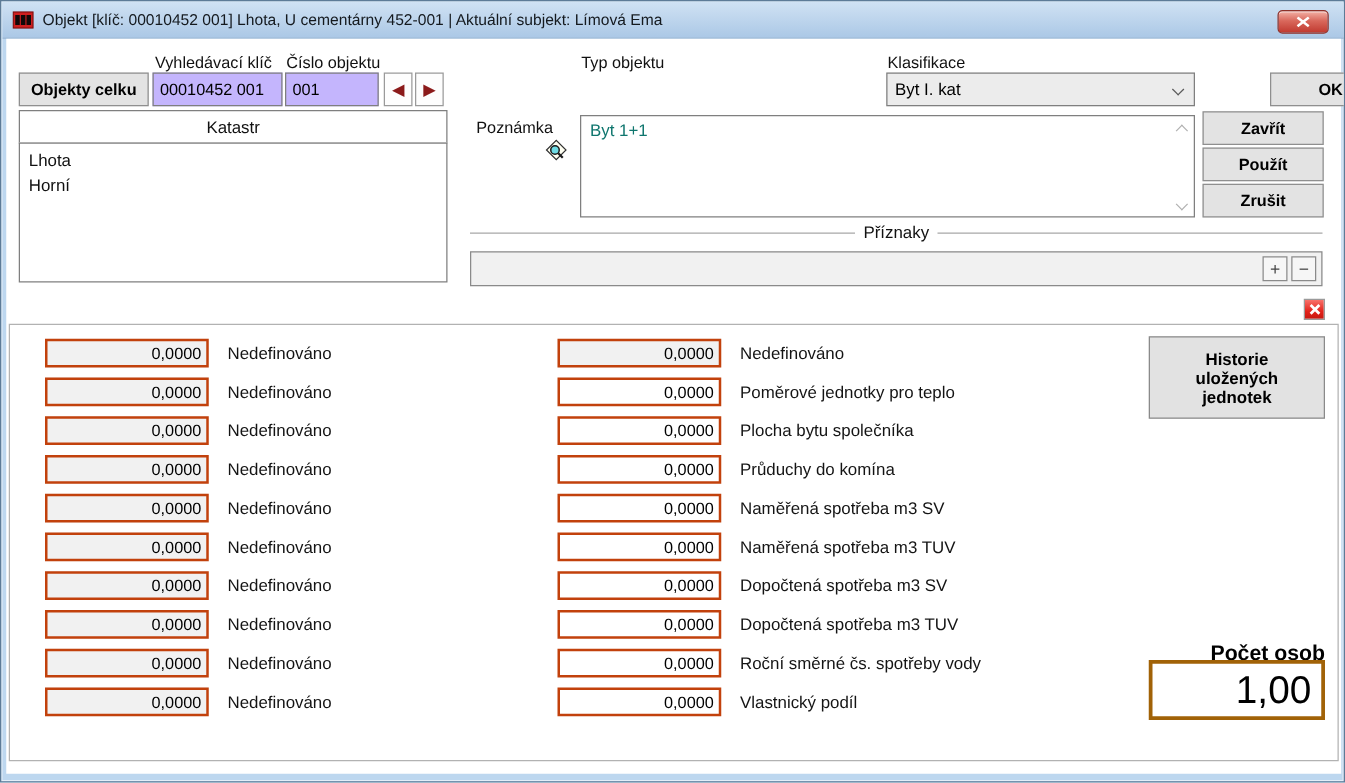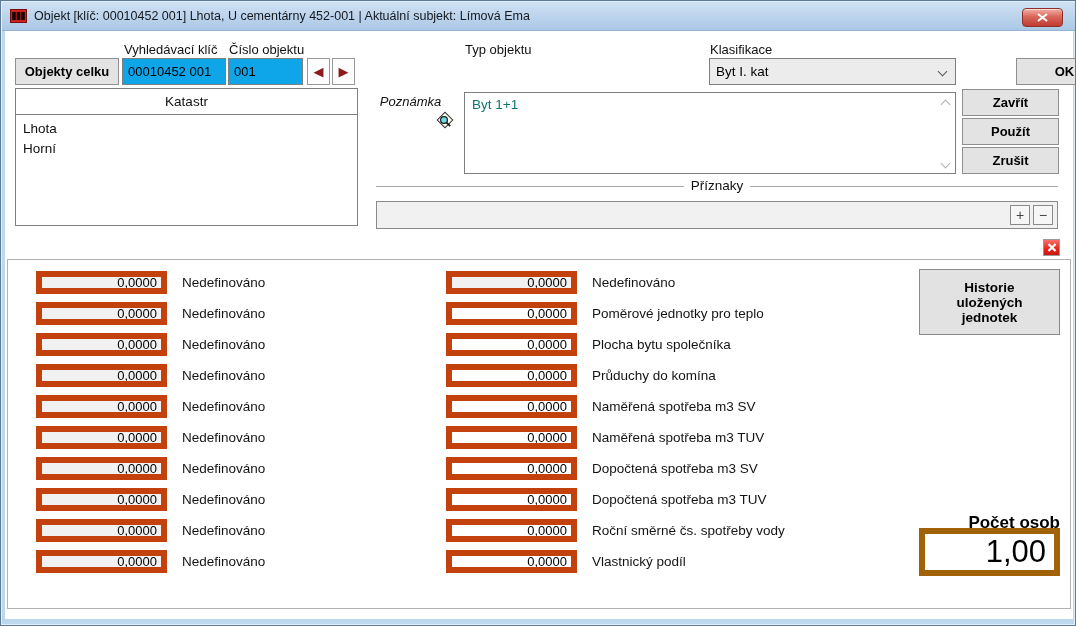--- a/index.html
+++ b/index.html
@@ -29,21 +29,21 @@
   .body-bg{position:absolute;left:4px;top:30px;width:1068px;height:588px;background:#ffffff;}
 
   .lbl{position:absolute;font-size:13px;color:#111;white-space:nowrap;}
 
   .btn{
     position:absolute;background:#e3e3e3;border:1px solid #8f8f8f;
     font-weight:bold;font-size:13px;color:#000;
     display:flex;align-items:center;justify-content:center;cursor:pointer;
   }
   .txt{
-    position:absolute;background:#0ea5e9;border:1px solid #7f7f7f;
+    position:absolute;background:#c4b5fd;border:1px solid #7f7f7f;
     font-size:13px;color:#000;padding:0 5px;outline:none;
   }
   .arrow-btn{
     position:absolute;width:23px;height:27px;background:#fdfdfd;border:1px solid #9a9a9a;
     color:#8b1a1a;font-size:13px;display:flex;align-items:center;justify-content:center;cursor:pointer;
   }
   .katastr-hdr{
     position:absolute;left:14px;top:87px;width:343px;height:27px;background:#fff;
     border:1px solid #7f7f7f;display:flex;align-items:center;justify-content:center;
     font-size:13.5px;color:#111;
@@ -105,38 +105,38 @@
   .panel{
     position:absolute;left:6px;top:258px;width:1064px;height:350px;background:#fff;
     border:1px solid #b2b2b2;z-index:1;
   }
 
   .col{position:absolute;z-index:2;}
   #left-col{left:35px;top:270px;}
   #right-col{left:445px;top:270px;}
   .unit-row{display:flex;align-items:center;height:23px;margin-bottom:8px;}
   .unit-input{
-    width:131px;height:23px;border:6px solid #c2410c;background:#fff;
+    width:131px;height:23px;border:2px solid #c2410c;background:#fff;
     font-size:13px;color:#000;text-align:right;padding:0 4px;outline:none;flex:0 0 auto;
   }
   .unit-input.disabled{background:#f1f1f1;}
   .unit-label{margin-left:15px;font-size:13.5px;color:#141414;white-space:nowrap;}
 
   .history-btn{
     position:absolute;left:918px;top:268px;width:141px;height:66px;z-index:2;
     background:#e2e2e2;border:1px solid #8a8a8a;font-weight:bold;font-size:13.5px;color:#000;
     display:flex;align-items:center;justify-content:center;text-align:center;padding:0 10px;cursor:pointer;
   }
   .pocet-label{
     position:absolute;left:918px;top:512px;width:141px;z-index:2;
     text-align:right;font-weight:bold;font-size:17px;color:#000;
   }
   .pocet-box{
     position:absolute;left:918px;top:527px;width:141px;height:48px;z-index:2;
-    background:#fff;border:6px solid #a16207;font-size:31px;color:#000;
+    background:#fff;border:3px solid #a16207;font-size:31px;color:#000;
     text-align:right;padding:0 8px;outline:none;
   }
 </style>
 </head>
 <body>
 
 <div class="window">
 
   <div class="titlebar">
     <svg class="title-icon" viewBox="0 0 17 14">
@@ -173,21 +173,21 @@
       <div>Horní</div>
     </div>
 
   <span class="lbl" style="left:464px;top:41px;">Typ objektu</span>
   <span class="lbl" style="left:709px;top:41px;">Klasifikace</span>
   <div class="selbox gray" style="left:708px;top:57px;width:247px;">
     <span>Byt I. kat</span>
     <span class="chev"></span>
   </div>
 
-  <span class="lbl" style="left:370px;top:93px;width:79px;text-align:center;font-style:italic;">Poznámka</span>
+  <span class="lbl" style="left:380px;top:93px;width:79px;text-align:left;">Poznámka</span>
   <svg style="position:absolute;left:432px;top:107px;" width="24" height="24" viewBox="0 0 24 24">
     <rect x="6.5" y="6.5" width="11" height="11" transform="rotate(45 12 12)" fill="#fffff2" stroke="#333"></rect>
     <circle cx="11" cy="12" r="3.4" fill="#6fdbe4" stroke="#1a1a1a" stroke-width="1.2"></circle>
     <line x1="13.6" y1="14.6" x2="17.2" y2="18.2" stroke="#1a1a1a" stroke-width="1.8"></line>
   </svg>
   <div class="memo">
     <span>Byt 1+1</span>
     <span class="scroll-chev up"></span>
     <span class="scroll-chev down"></span>
   </div>

